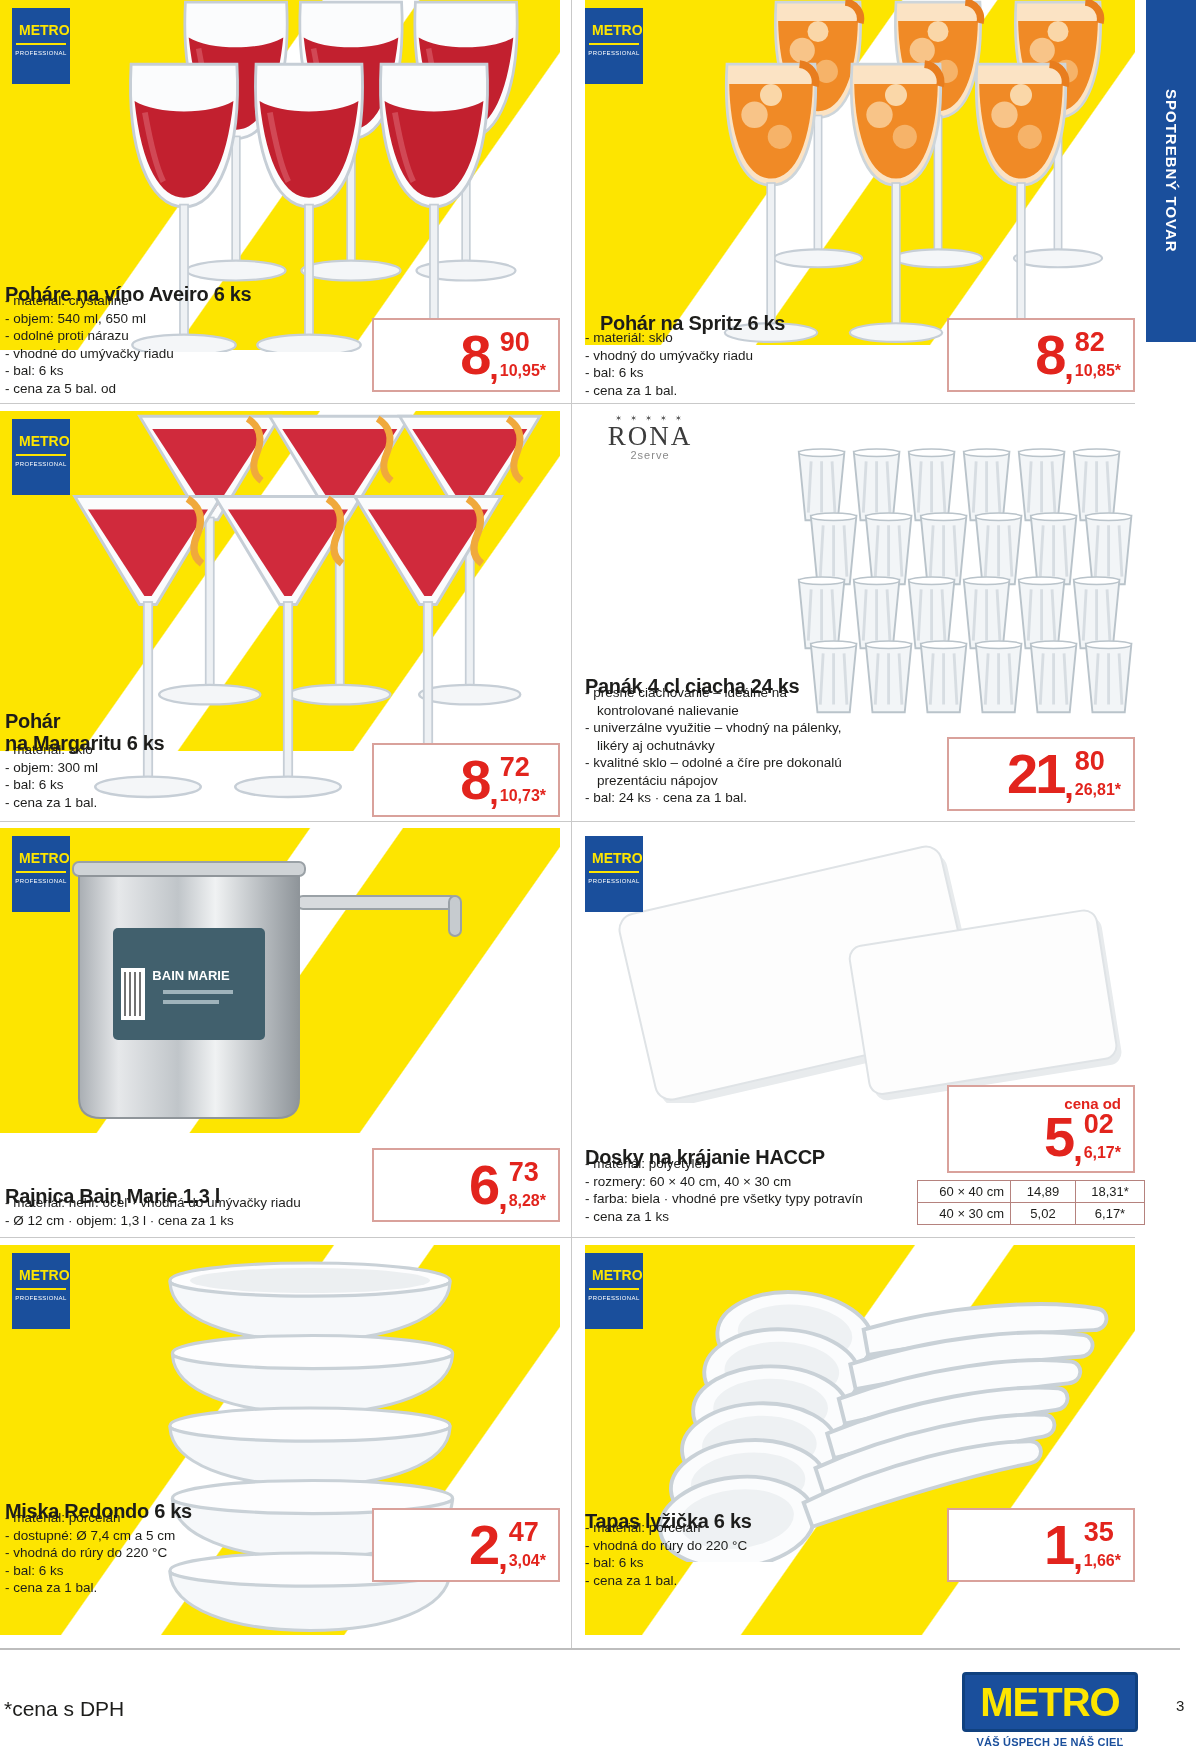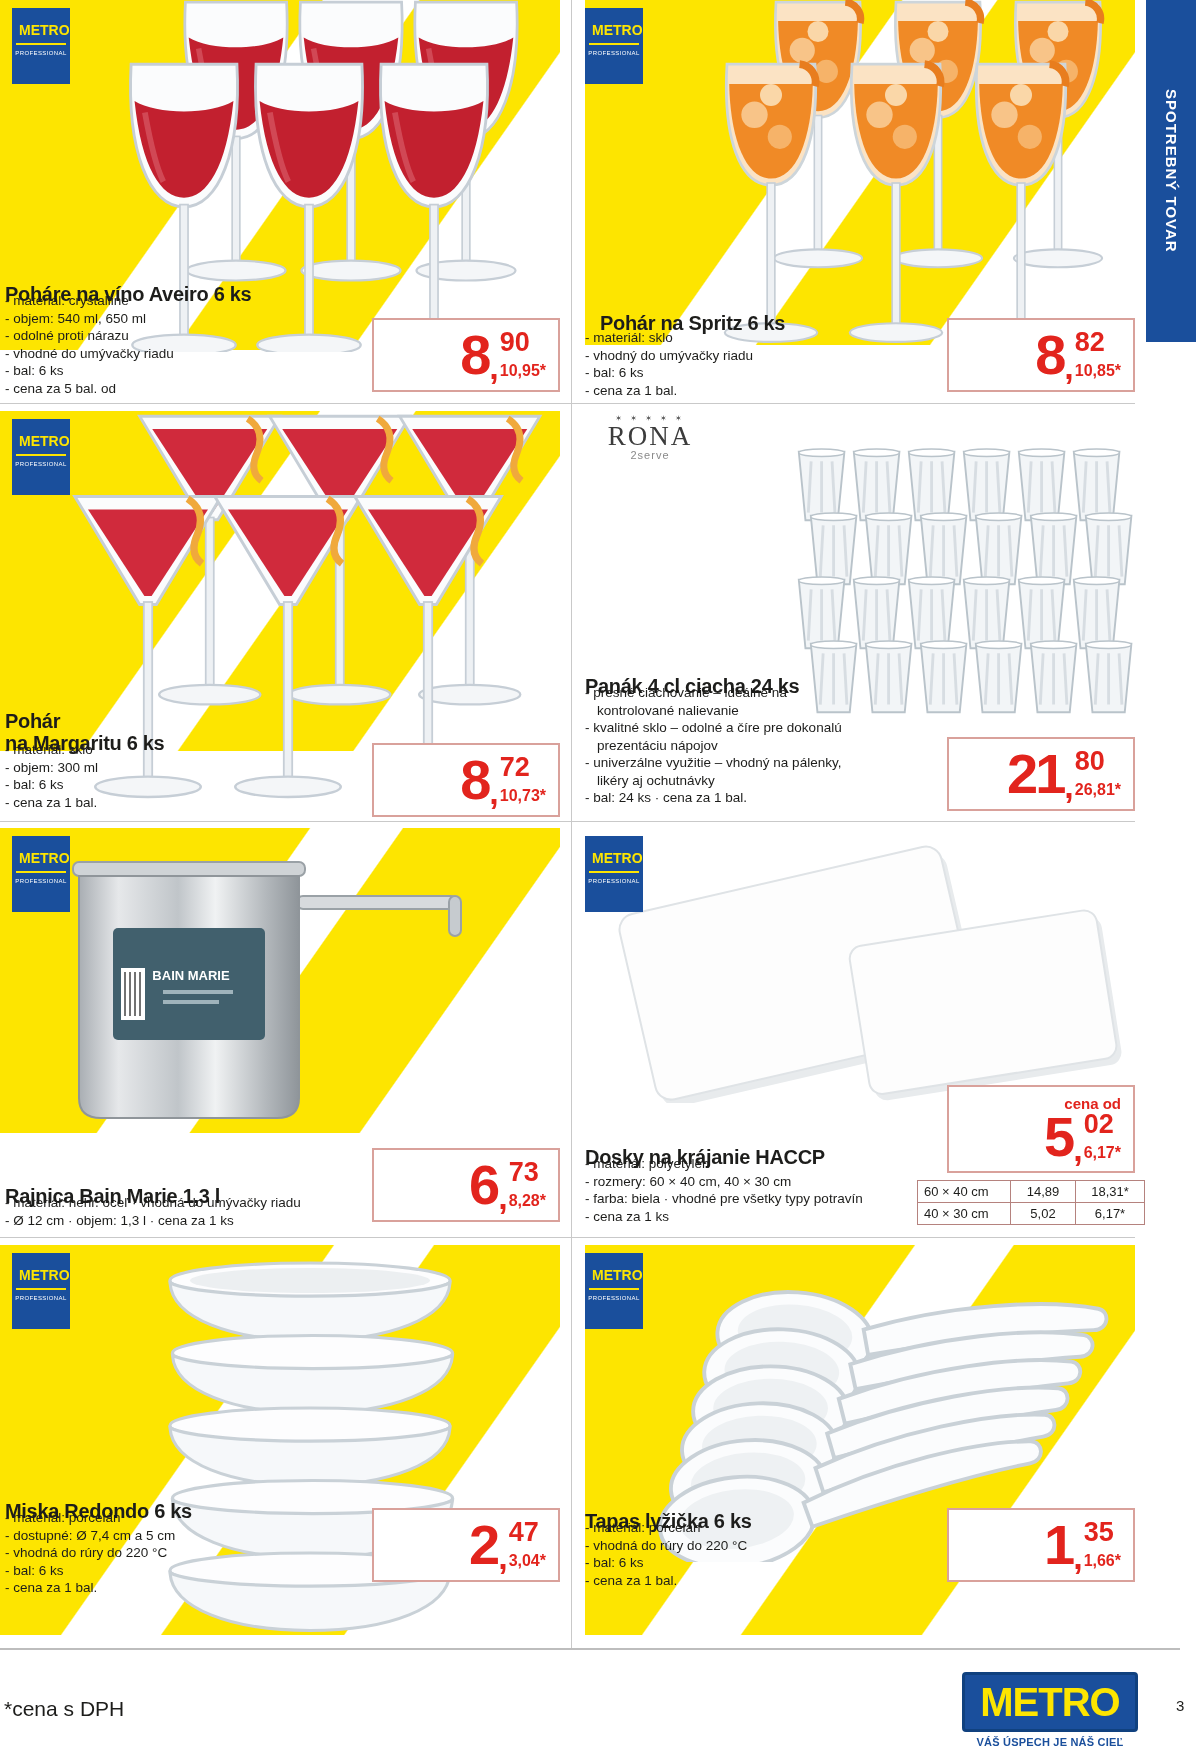--- a/index.html
+++ b/index.html
@@ -32,21 +32,21 @@
   .pb-main { display:flex; align-items:flex-start; color:#e2241d; font-weight:bold; }
   .pb-int { font-size:56px; line-height:50px; letter-spacing:-3px; }
   .pb-comma { font-size:34px; line-height:1; align-self:flex-end; margin:0 1px -4px 1px; }
   .pb-col { display:flex; flex-direction:column; align-items:flex-start; }
   .pb-dec { font-size:27px; line-height:24px; }
   .pb-vat { font-size:16px; line-height:16px; margin-top:9px; font-weight:bold; }
 
   .sizetable { position:absolute; left:917px; top:1180px; border-collapse:collapse; z-index:7;
                font-size:13px; }
   .sizetable td { border:1px solid #b5827e; height:21px; text-align:center; padding:0 6px; background:#fff; }
-  .sizetable td.c0 { width:80px; text-align:left; }
+  .sizetable td.c0 { width:80px; text-align:right; }
   .sizetable td.c1 { width:52px; }
   .sizetable td.c2 { width:56px; }
 
   .sidebar { position:absolute; left:1146px; top:0; width:50px; height:342px; background:#1a4f9c;
              display:flex; align-items:center; justify-content:center; z-index:8; }
   .sidebar span { writing-mode:vertical-rl; color:#fff; font-weight:bold; font-size:15px; letter-spacing:1px; }
 
   .rona { position:absolute; left:585px; top:414px; width:130px; text-align:center; z-index:6; }
   .rona-stars { font-size:8px; color:#555; letter-spacing:3px; }
   .rona-name { font-family:"Liberation Serif", serif; font-size:27px; letter-spacing:2px; color:#3c3c3c; line-height:26px; }
@@ -251,22 +251,22 @@
           <use href="#sym-shot" transform="translate(67,192) scale(0.95)"></use>
           <use href="#sym-shot" transform="translate(122,192) scale(0.95)"></use>
           <use href="#sym-shot" transform="translate(177,192) scale(0.95)"></use>
           <use href="#sym-shot" transform="translate(232,192) scale(0.95)"></use>
           <use href="#sym-shot" transform="translate(287,192) scale(0.95)"></use>
       </g>
     </svg>
     <h3 class="tile-title" style="left:585px; top:655px;">Panák 4 cl ciacha 24 ks</h3>
     <ul class="bullets" style="left:585px; top:684px; width:272px;">
       <li>presné ciachovanie – ideálne na kontrolované nalievanie</li>
+      <li>univerzálne využitie – vhodný na pálenky, likéry aj ochutnávky</li>
       <li>kvalitné sklo – odolné a číre pre dokonalú prezentáciu nápojov</li>
-      <li>univerzálne využitie – vhodný na pálenky, likéry aj ochutnávky</li>
       <li>bal: 24 ks · cena za 1 bal.</li>
     </ul>
     <div class="pricebox" style="left:947px; top:737px;justify-content:center;">
       <div class="pb-main">
         <span class="pb-int">21</span>
         <span class="pb-comma">,</span>
         <span class="pb-col">
           <span class="pb-dec">80</span>
           <span class="pb-vat">26,81*</span>
         </span>

